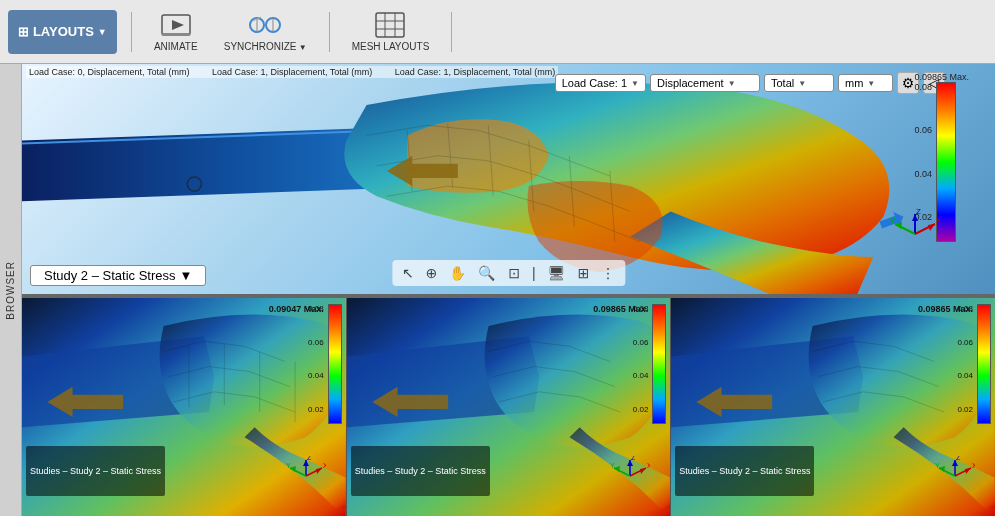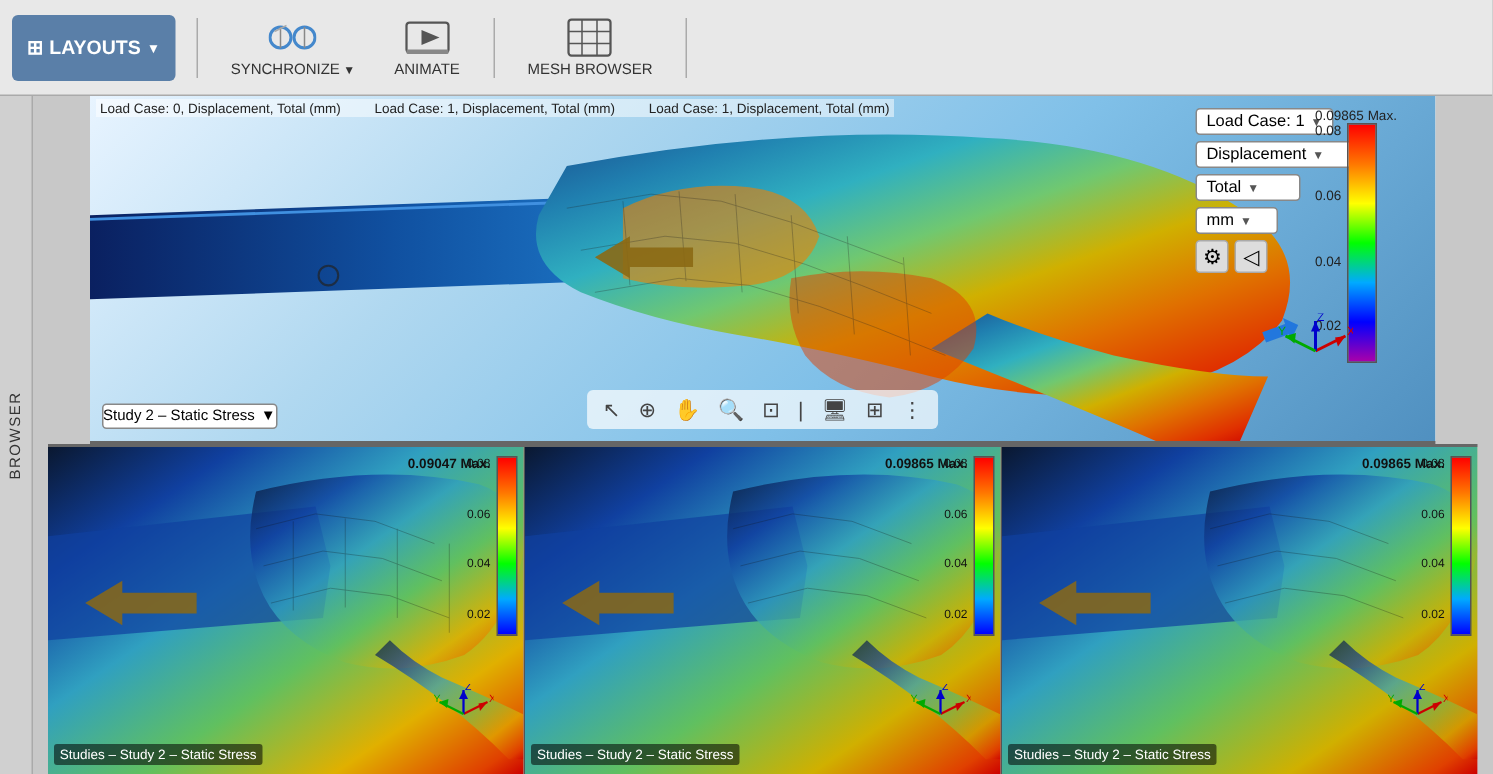--- a/index.html
+++ b/index.html
@@ -89,21 +89,20 @@
       font-size: 10px;
       color: #333;
       letter-spacing: 1px;
     }
 
     
     #viewport-area {
       flex: 1;
       display: flex;
       flex-direction: column;
-      align-items: center;
     }
 
     
     #main-viewport {
       position: relative;
       flex: 1;
       background: #f0f0f0;
       overflow: hidden;
       border-bottom: 2px solid #666;
     }
@@ -131,21 +130,21 @@
       right: 30px;
       top: 4px;
     }
 
     
     .control-panel {
       position: absolute;
       right: 50px;
       top: 8px;
       display: flex;
-      flex-direction: column;
+      flex-direction: row;
       gap: 4px;
     }
 
     .control-row {
       display: flex;
       align-items: center;
       gap: 4px;
     }
 
     .dropdown-box {
@@ -200,22 +199,22 @@
     }
 
     
     .study-label {
       position: absolute;
       bottom: 8px;
       left: 8px;
       background: white;
       border: 1px solid #888;
       border-radius: 3px;
-      padding: 2px 0;
-      font-size: 10px;
+      padding: 2px 13px;
+      font-size: 13px;
       cursor: pointer;
       display: flex;
       align-items: center;
       gap: 4px;
     }
 
     
     .blue-arrow {
       position: absolute;
       bottom: 55px;
@@ -244,26 +243,26 @@
     }
 
     .sub-fea-canvas {
       width: 100%;
       height: 100%;
       background: linear-gradient(135deg, #1a3a6a 0%, #2060a0 20%, #30a0c0 40%, #60c860 60%, #f0c000 75%, #f07000 88%, #e83000 100%);
     }
 
     .sub-label {
       position: absolute;
-      bottom: 6px;
+      bottom: 20px;
       left: 4px;
       background: rgba(0,0,0,0.55);
       color: white;
       font-size: 9px;
-      padding: 2px 4px;
+      padding: 20px 4px;
       border-radius: 2px;
       white-space: nowrap;
     }
 
     .sub-legend-bar {
       width: 14px;
       height: 120px;
       background: linear-gradient(to bottom, #ff0000, #ff7700, #ffff00, #00ff00, #00aaff, #0000ff);
       border: 1px solid #555;
       margin-left: 2px;
@@ -310,53 +309,53 @@
 
 <div id="toolbar">
 
   <div class="compare-btn">
     <span>⊞</span>
     <span>LAYOUTS</span>
     <span style="font-size:9px;">▼</span>
   </div>
 
   <div class="toolbar-sep"></div>
+
+  <div class="toolbar-btn">
+    <svg width="32" height="28" viewBox="0 0 32 28">
+      <rect x="2" y="4" width="28" height="20" rx="2" fill="none" stroke="#555" stroke-width="1.5"></rect>
+      <polygon points="12,9 24,14 12,19" fill="#555"></polygon>
+      <rect x="2" y="22" width="28" height="3" rx="1" fill="#888"></rect>
+    </svg>
+    <span class="toolbar-label">ANIMATE</span>
+  </div>
 
   <div class="toolbar-btn">
     <svg width="32" height="28" viewBox="0 0 32 28">
       <circle cx="8" cy="14" r="7" fill="none" stroke="#4488cc" stroke-width="2"></circle>
       <circle cx="24" cy="14" r="7" fill="none" stroke="#4488cc" stroke-width="2"></circle>
       <path d="M8 7 L8 21" stroke="#888" stroke-width="1" fill="none"></path>
       <path d="M24 7 L24 21" stroke="#888" stroke-width="1" fill="none"></path>
       <path d="M4 10 L12 6" stroke="#aaa" stroke-width="1" fill="none"></path>
     </svg>
     <span class="toolbar-label toolbar-label-arrow">SYNCHRONIZE</span>
   </div>
 
-  <div class="toolbar-btn">
-    <svg width="32" height="28" viewBox="0 0 32 28">
-      <rect x="2" y="4" width="28" height="20" rx="2" fill="none" stroke="#555" stroke-width="1.5"></rect>
-      <polygon points="12,9 24,14 12,19" fill="#555"></polygon>
-      <rect x="2" y="22" width="28" height="3" rx="1" fill="#888"></rect>
-    </svg>
-    <span class="toolbar-label">ANIMATE</span>
-  </div>
-
 
   <div class="toolbar-sep"></div>
 
   <div class="toolbar-btn">
     <svg width="32" height="28" viewBox="0 0 32 28">
       <rect x="2" y="2" width="28" height="24" rx="2" fill="none" stroke="#555" stroke-width="1.5"></rect>
       <line x1="11" y1="2" x2="11" y2="26" stroke="#555" stroke-width="1"></line>
       <line x1="21" y1="2" x2="21" y2="26" stroke="#555" stroke-width="1"></line>
       <line x1="2" y1="10" x2="30" y2="10" stroke="#555" stroke-width="1"></line>
       <line x1="2" y1="18" x2="30" y2="18" stroke="#555" stroke-width="1"></line>
     </svg>
-    <span class="toolbar-label">MESH BROWSER</span>
+    <span class="toolbar-label">MESH LAYOUTS</span>
   </div>
 
   <div class="toolbar-sep"></div>
 
 
 </div>
 
 <div id="main-content">
 
   <div id="browser-sidebar">

